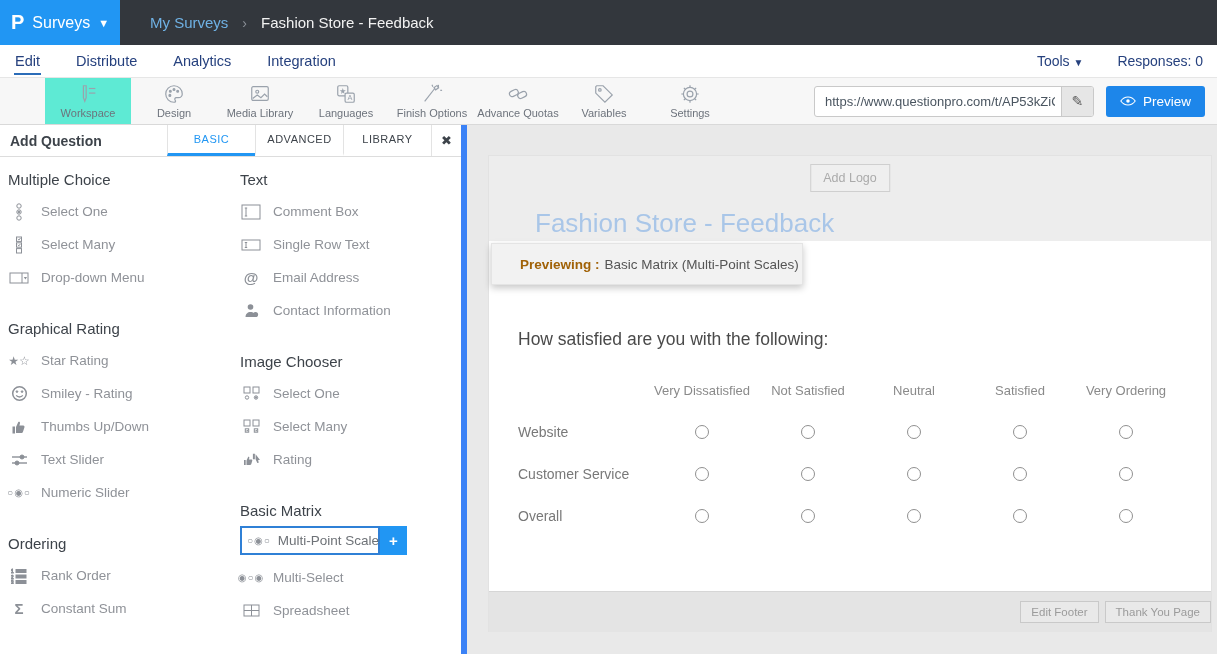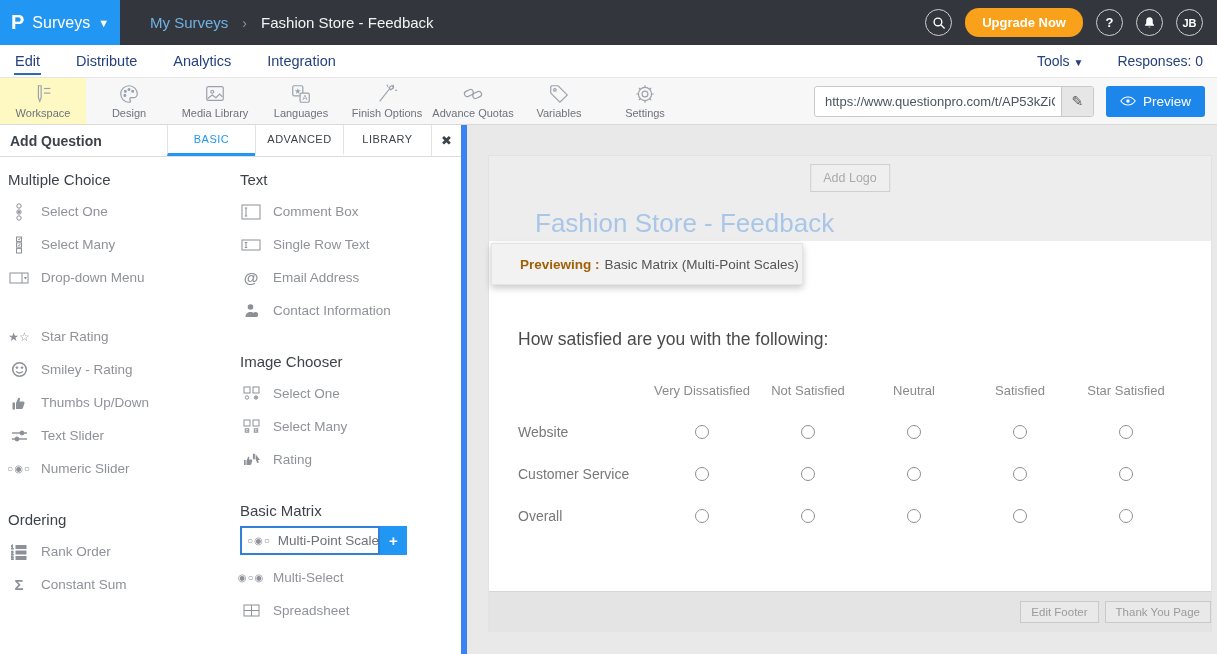--- a/index.html
+++ b/index.html
@@ -34,21 +34,21 @@
   .nav-tab.active { border-bottom-color:#2b6cb8; }
   .nav-right { margin-left:auto; display:flex; align-items:center; gap:34px; padding-right:14px; }
   .nav-right .nr { color:#26417e; font-size:14px; cursor:pointer; }
   .nav-right .caret { font-size:10px; }
 
   
   .toolbar { position:absolute; left:0; top:78px; width:1217px; height:47px; background:#f7f7f7;
              border-bottom:1px solid #d9d9d9; display:flex; align-items:stretch; }
   .tool-item { width:86px; display:flex; flex-direction:column; align-items:center;
                justify-content:center; gap:2px; cursor:pointer; }
-  .tool-item.active { background:#fef9c3; }
+  .tool-item.active { background:#5eead4;margin-left:45px; }
   .tool-icon { height:22px; display:flex; align-items:center; color:#9aa2ac; }
   .tool-icon svg { stroke:#9aa2ac; fill:none; stroke-width:1.3; }
   .tool-label { font-size:11px; color:#6d737c; white-space:nowrap; }
   .tb-actions { margin-left:auto; display:flex; align-items:center; gap:12px; padding-right:12px; }
   .url-box { width:280px; height:31px; background:#fff; border:1px solid #c9c9c9; border-radius:3px;
              display:flex; align-items:center; overflow:hidden; }
   .url-input { flex:1; border:none; outline:none; font-size:13px; color:#4a5560; padding:0 6px 0 10px;
                font-family:"Liberation Sans", sans-serif; background:#fff; min-width:0; }
   .url-edit { width:32px; height:100%; background:#e6e6e6; border-left:1px solid #c9c9c9;
               display:flex; align-items:center; justify-content:center; color:#555; font-size:14px;
@@ -125,41 +125,20 @@
   <div class="brand">
     <span class="plogo">P</span>
     <span class="bname">Surveys</span>
     <span class="caret">▼</span>
   </div>
   <div class="crumb">
     <span class="parent">My Surveys</span>
     <span class="sep">›</span>
     <span class="current">Fashion Store - Feedback</span>
   </div>
-  <div class="tb-right">
-    <div class="circle-btn">
-      <svg width="14" height="14" viewBox="0 0 20 20">
-          <circle cx="8.5" cy="8.5" r="5.5" fill="none" stroke="#fff" stroke-width="2"></circle>
-          <line x1="13" y1="13" x2="18" y2="18" stroke="#fff" stroke-width="2"></line>
-        </svg>
-    </div>
-    <button class="upgrade">Upgrade Now</button>
-    <div class="circle-btn">
-      <span>?</span>
-    </div>
-    <div class="circle-btn">
-      <svg width="13" height="13" viewBox="0 0 16 16">
-          <path d="M8 1.5c-2.6 0-4 2-4 4v3.5L2.5 11v1h11v-1L12 9V5.5c0-2-1.4-4-4-4z" fill="#fff"></path>
-          <path d="M6.6 13.3a1.5 1.5 0 0 0 2.8 0z" fill="#fff"></path>
-        </svg>
-    </div>
-    <div class="circle-btn">
-      <span style="font-size:11px">JB</span>
-    </div>
-  </div>
 </div>
 
 <div class="navbar">
   <div class="nav-tab active">Edit</div>
   <div class="nav-tab">Distribute</div>
   <div class="nav-tab">Analytics</div>
   <div class="nav-tab">Integration</div>
   <div class="nav-right">
     <span class="nr"><span>Tools</span> <span class="caret">▼</span></span>
     <span class="nr">Responses: 0</span>
@@ -310,20 +289,21 @@
               <rect x="1" y="1" width="18" height="10"></rect>
               <line x1="13" y1="1" x2="13" y2="11"></line>
               <path d="M14.8 5l1.6 2.4L18 5z" fill="#8c9097" stroke="none"></path>
             </svg>
           </span>
         <span class="qlabel">Drop-down Menu</span>
       </div>
     </div>
 
     <div class="qsection">
+      <div class="qsection-title">Graphical Rating</div>
       <div class="qitem">
         <span class="qicon" style="font-size:12px">★☆</span>
         <span class="qlabel">Star Rating</span>
       </div>
       <div class="qitem">
         <span class="qicon">
             <svg width="17" height="17" viewBox="0 0 18 18" fill="none">
               <circle cx="9" cy="9" r="7.2" stroke-width="1.6"></circle>
               <circle cx="6.3" cy="7" r="0.9" fill="#8c9097"></circle>
               <circle cx="11.7" cy="7" r="0.9" fill="#8c9097"></circle>
@@ -507,21 +487,21 @@
       </div>
 
       <div class="card">
         <div class="question">How satisfied are you with the following:</div>
         <div class="matrix">
           <div></div>
           <div class="mx-header">Very Dissatisfied</div>
           <div class="mx-header">Not Satisfied</div>
           <div class="mx-header">Neutral</div>
           <div class="mx-header">Satisfied</div>
-          <div class="mx-header">Star Satisfied</div>
+          <div class="mx-header">Very Ordering</div>
 
           <div class="mx-rowlabel">Website</div>
           <div class="mx-cell">
               <span class="radio"></span>
             </div>
           <div class="mx-cell">
               <span class="radio"></span>
             </div>
           <div class="mx-cell">
               <span class="radio"></span>

